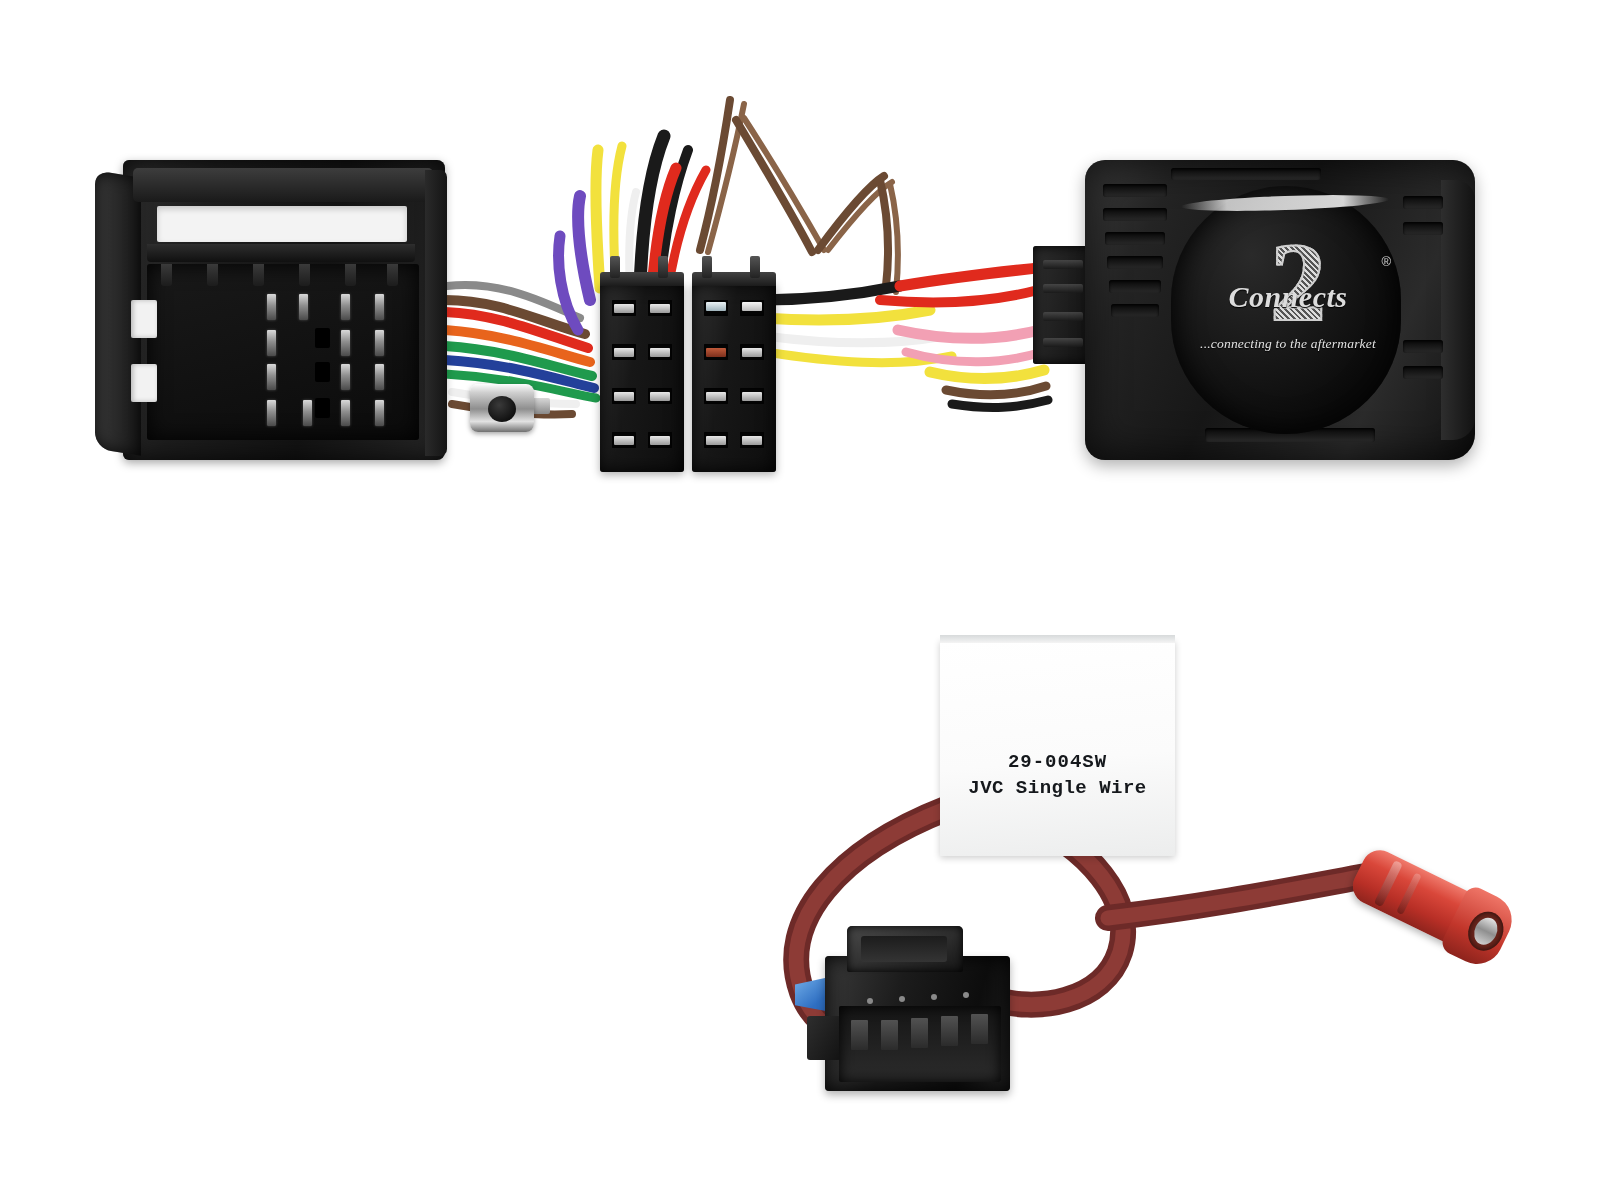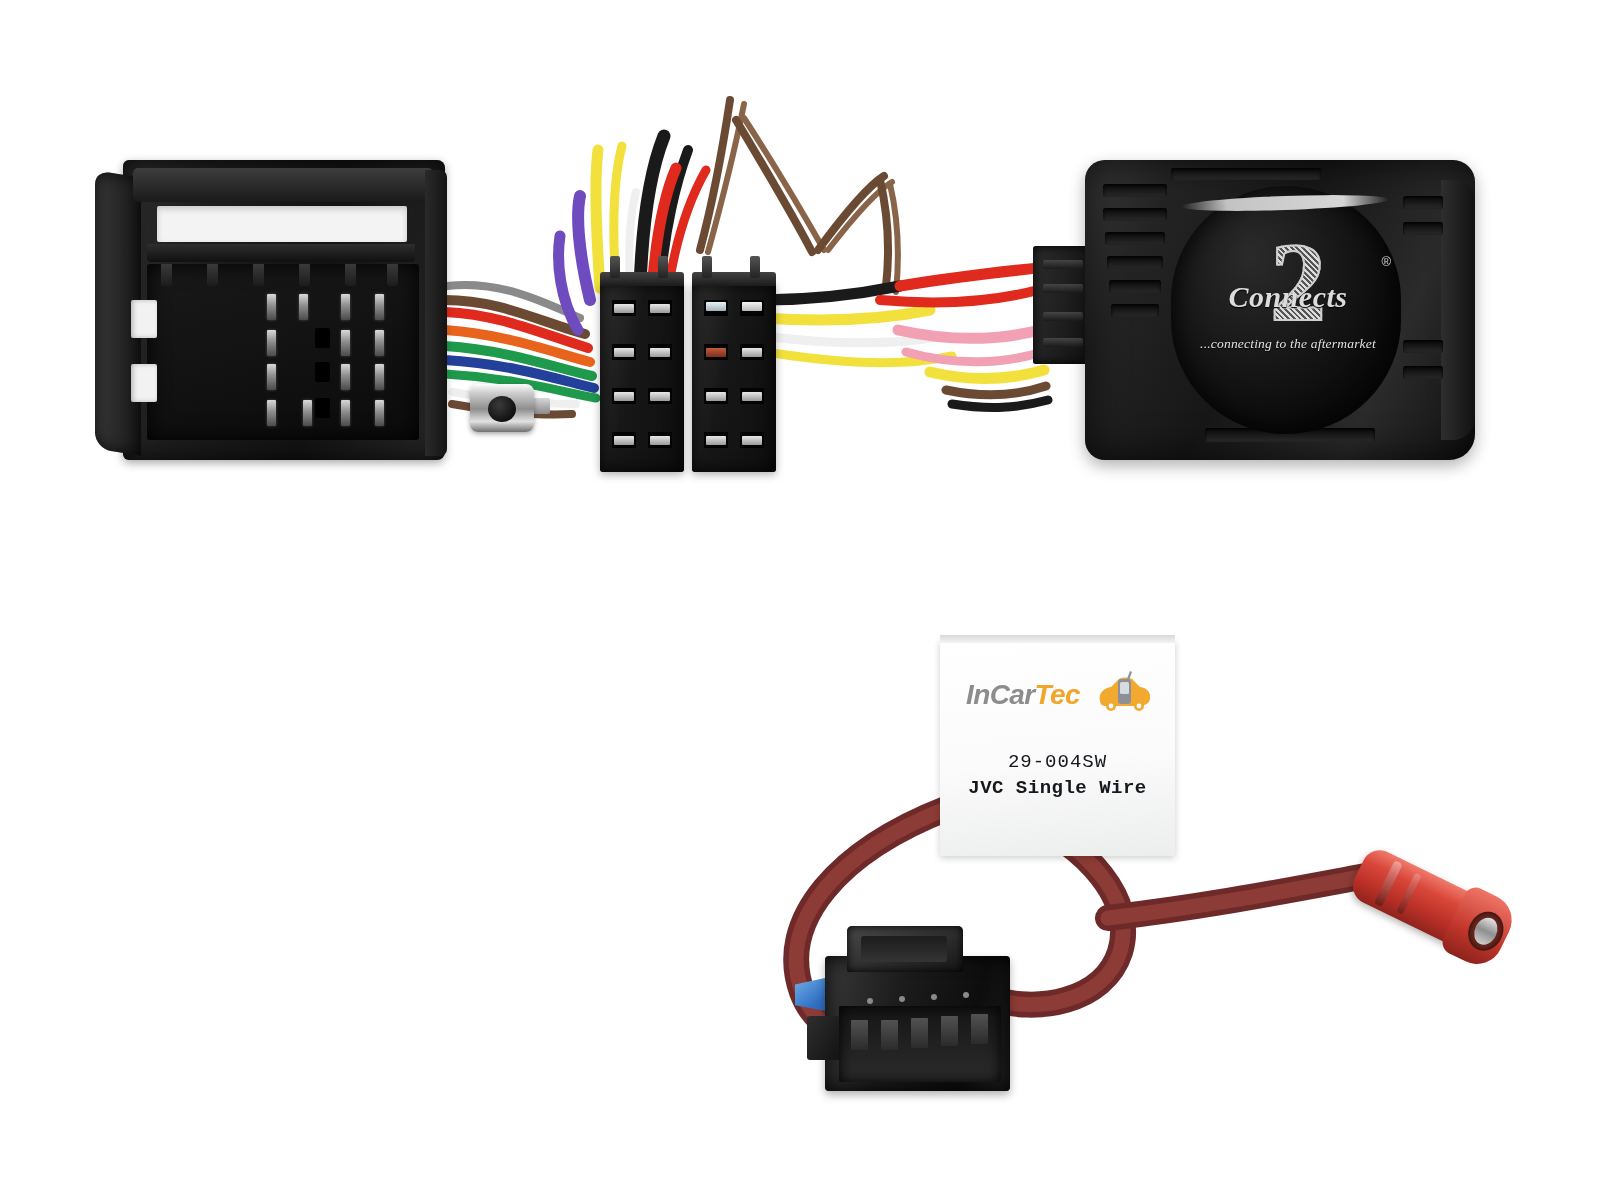--- a/index.html
+++ b/index.html
@@ -117,21 +117,21 @@
     border-top:1px solid #d9d9d9;}
   #label:before{content:"";position:absolute;left:0;top:-6px;width:235px;height:8px;
     background:linear-gradient(180deg,#d7dadb,#f4f4f4);}
   #lbl-logo{position:absolute;left:26px;top:34px;width:190px;height:44px;}
   #lbl-word{position:absolute;left:0;top:4px;font-size:28px;font-weight:700;
     font-style:italic;letter-spacing:-.6px;font-family:"Liberation Sans",sans-serif;}
   #lbl-word .g{color:#8d8d8d;}
   #lbl-word .o{color:#f0a62c;}
   #lbl-car{position:absolute;left:128px;top:-4px;width:60px;height:44px;}
   #lbl-l1{position:absolute;left:0;top:110px;width:235px;text-align:center;
-    font-family:"Liberation Mono",monospace;font-size:19px;font-weight:400;
+    font-family:"Liberation Mono",monospace;font-size:19px;font-weight:700;
     letter-spacing:1px;color:#15181c;}
   #lbl-l2{position:absolute;left:0;top:136px;width:235px;text-align:center;
     font-family:Liberation Mono, monospace;font-size:19px;font-weight:700;
     letter-spacing:.5px;color:#15181c;}
 
   
   #lc{position:absolute;left:105px;top:320px;width:225px;height:175px;}
   #lc-body{position:absolute;left:30px;top:36px;width:185px;height:135px;
     background:linear-gradient(105deg,#3a3a3a,#1c1c1c 38%,#0d0d0d 75%,#222);
     border-radius:4px;box-shadow:inset 0 0 20px #000,0 4px 9px rgba(0,0,0,.3);}
@@ -361,36 +361,20 @@
 
         <path d="M330,216 C398,246 446,300 430,352 C414,402 346,414 300,398" stroke="#6d2a28" stroke-width="26"></path>
         <path d="M330,216 C398,246 446,300 430,352 C414,402 346,414 300,398" stroke="#8d3b36" stroke-width="15"></path>
 
         <path d="M418,318 C520,306 600,290 676,276" stroke="#6d2a28" stroke-width="26"></path>
         <path d="M418,318 C520,306 600,290 676,276" stroke="#8d3b36" stroke-width="15"></path>
       </g>
     </svg>
 
     <div id="label">
-      <div id="lbl-logo">
-        <div id="lbl-word">
-          <span class="g">InCar</span><span class="o">Tec</span>
-        </div>
-        <svg id="lbl-car" viewBox="0 0 60 44">
-          <path d="M6,30 C4,22 10,17 17,16 L24,9 C27,6 33,6 38,8 L46,16
-                   C53,17 57,21 56,28 C55,33 50,35 44,35 L12,35 C8,35 6,33 6,30 Z" fill="#f2a92f"></path>
-          <rect x="24" y="8" width="13" height="25" rx="3" fill="#8d9197"></rect>
-          <rect x="26" y="11" width="9" height="12" rx="1.5" fill="#d7dade"></rect>
-          <path d="M33,8 L36,0 L38,1 L35,9 Z" fill="#8d9197"></path>
-          <circle cx="17" cy="35" r="5" fill="#f2a92f"></circle>
-          <circle cx="17" cy="35" r="2.4" fill="#ffffff"></circle>
-          <circle cx="45" cy="35" r="5" fill="#f2a92f"></circle>
-          <circle cx="45" cy="35" r="2.4" fill="#ffffff"></circle>
-        </svg>
-      </div>
       <div id="lbl-l1">29-004SW</div>
       <div id="lbl-l2">JVC Single Wire</div>
     </div>
 
     <div id="lc">
       <div id="lc-blue"></div>
       <div id="lc-body"></div>
       <div id="lc-latch"></div>
       <div id="lc-latch2"></div>
       <div id="lc-ear"></div>

